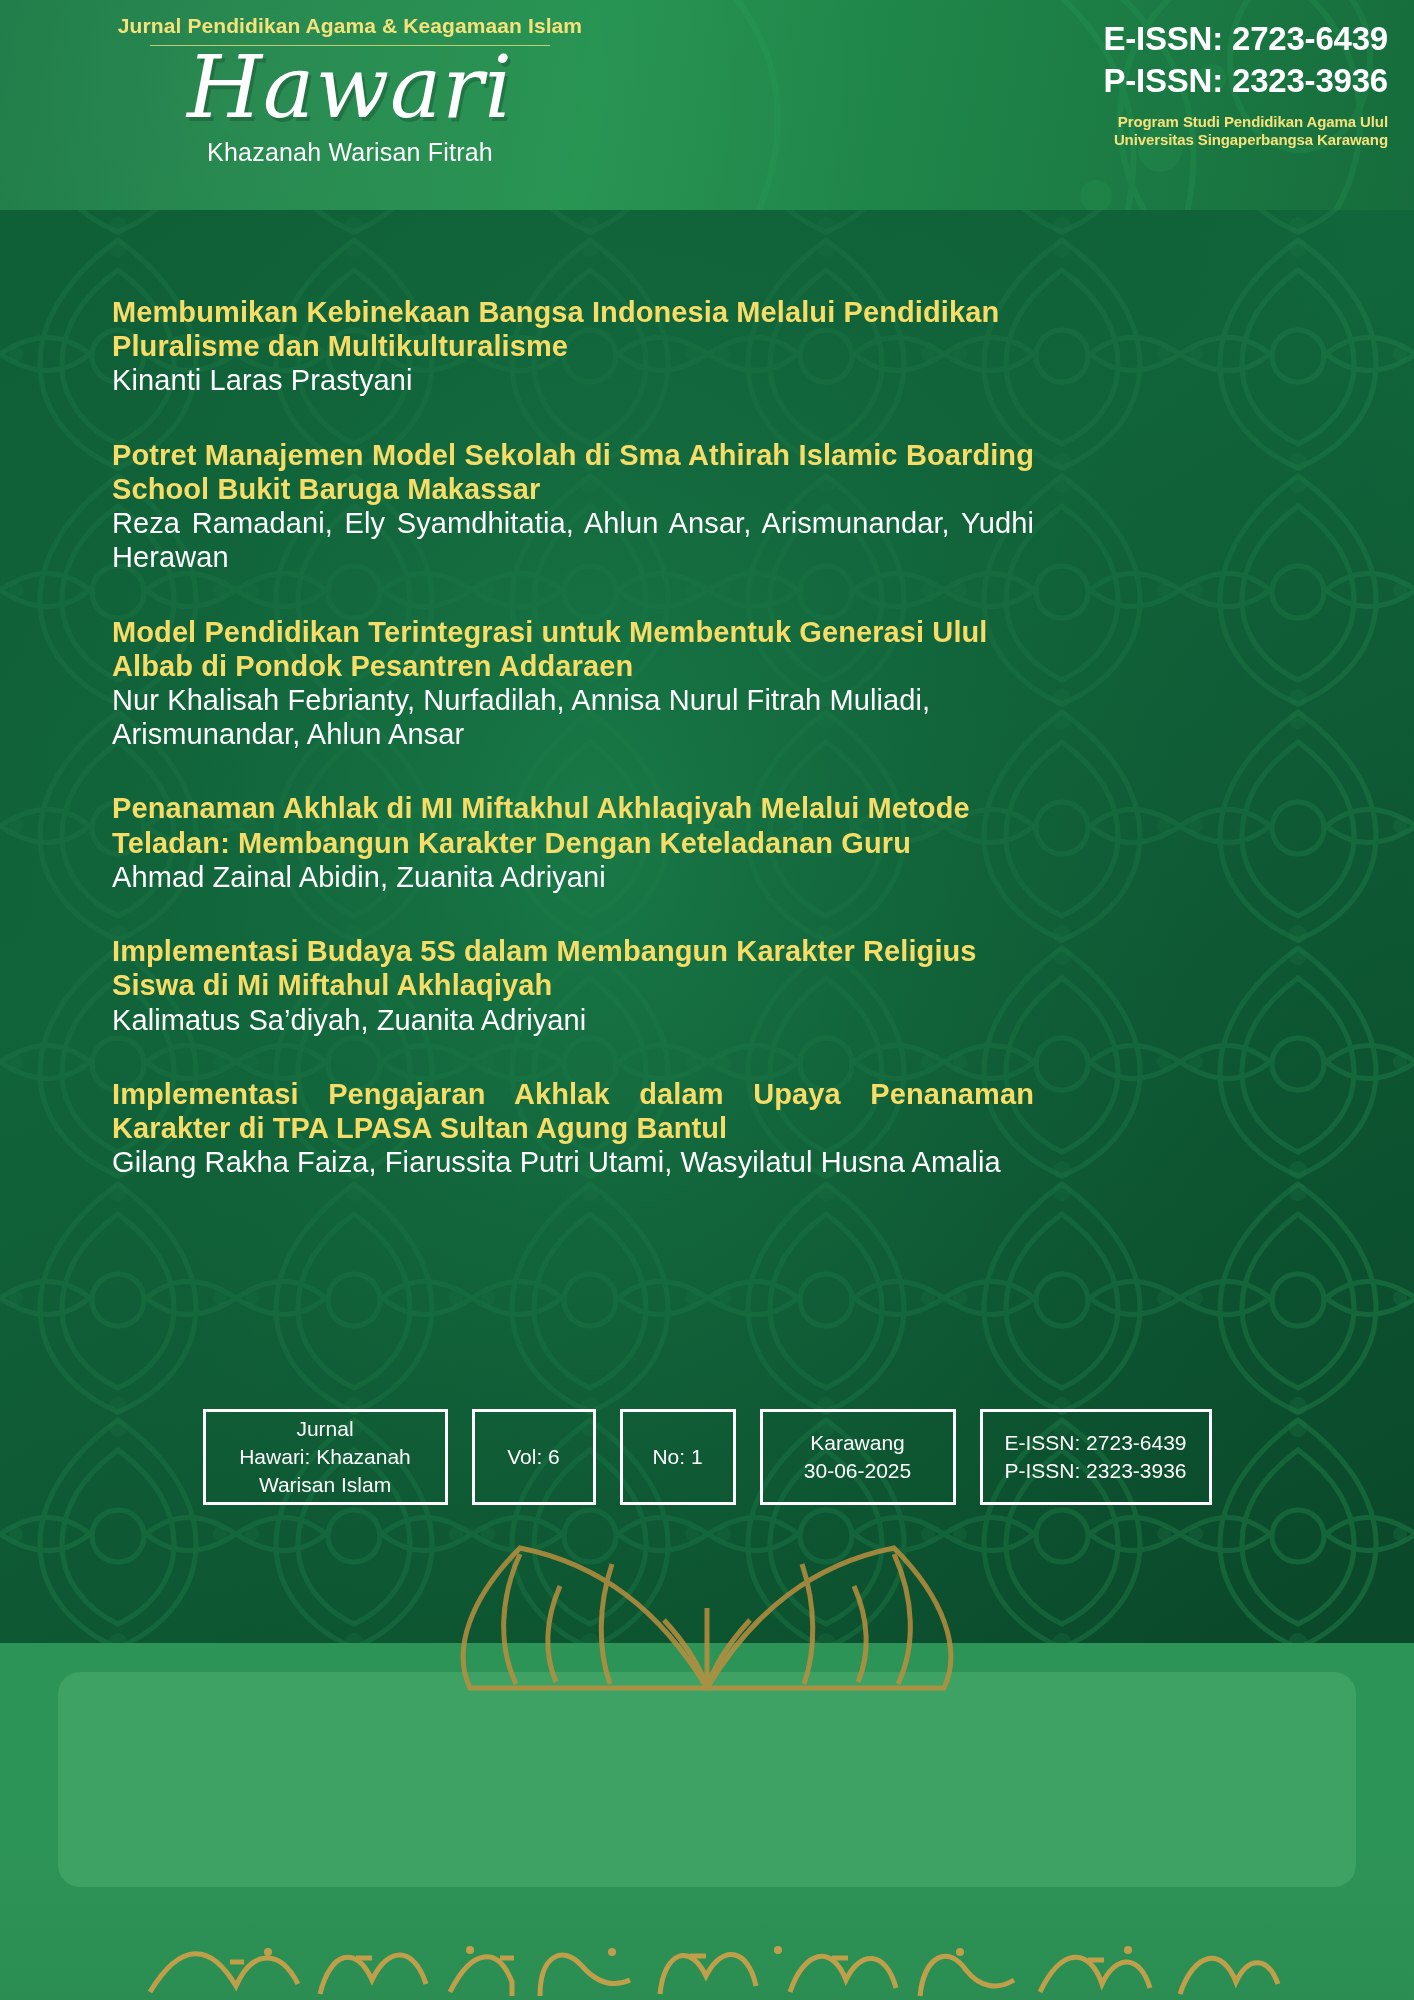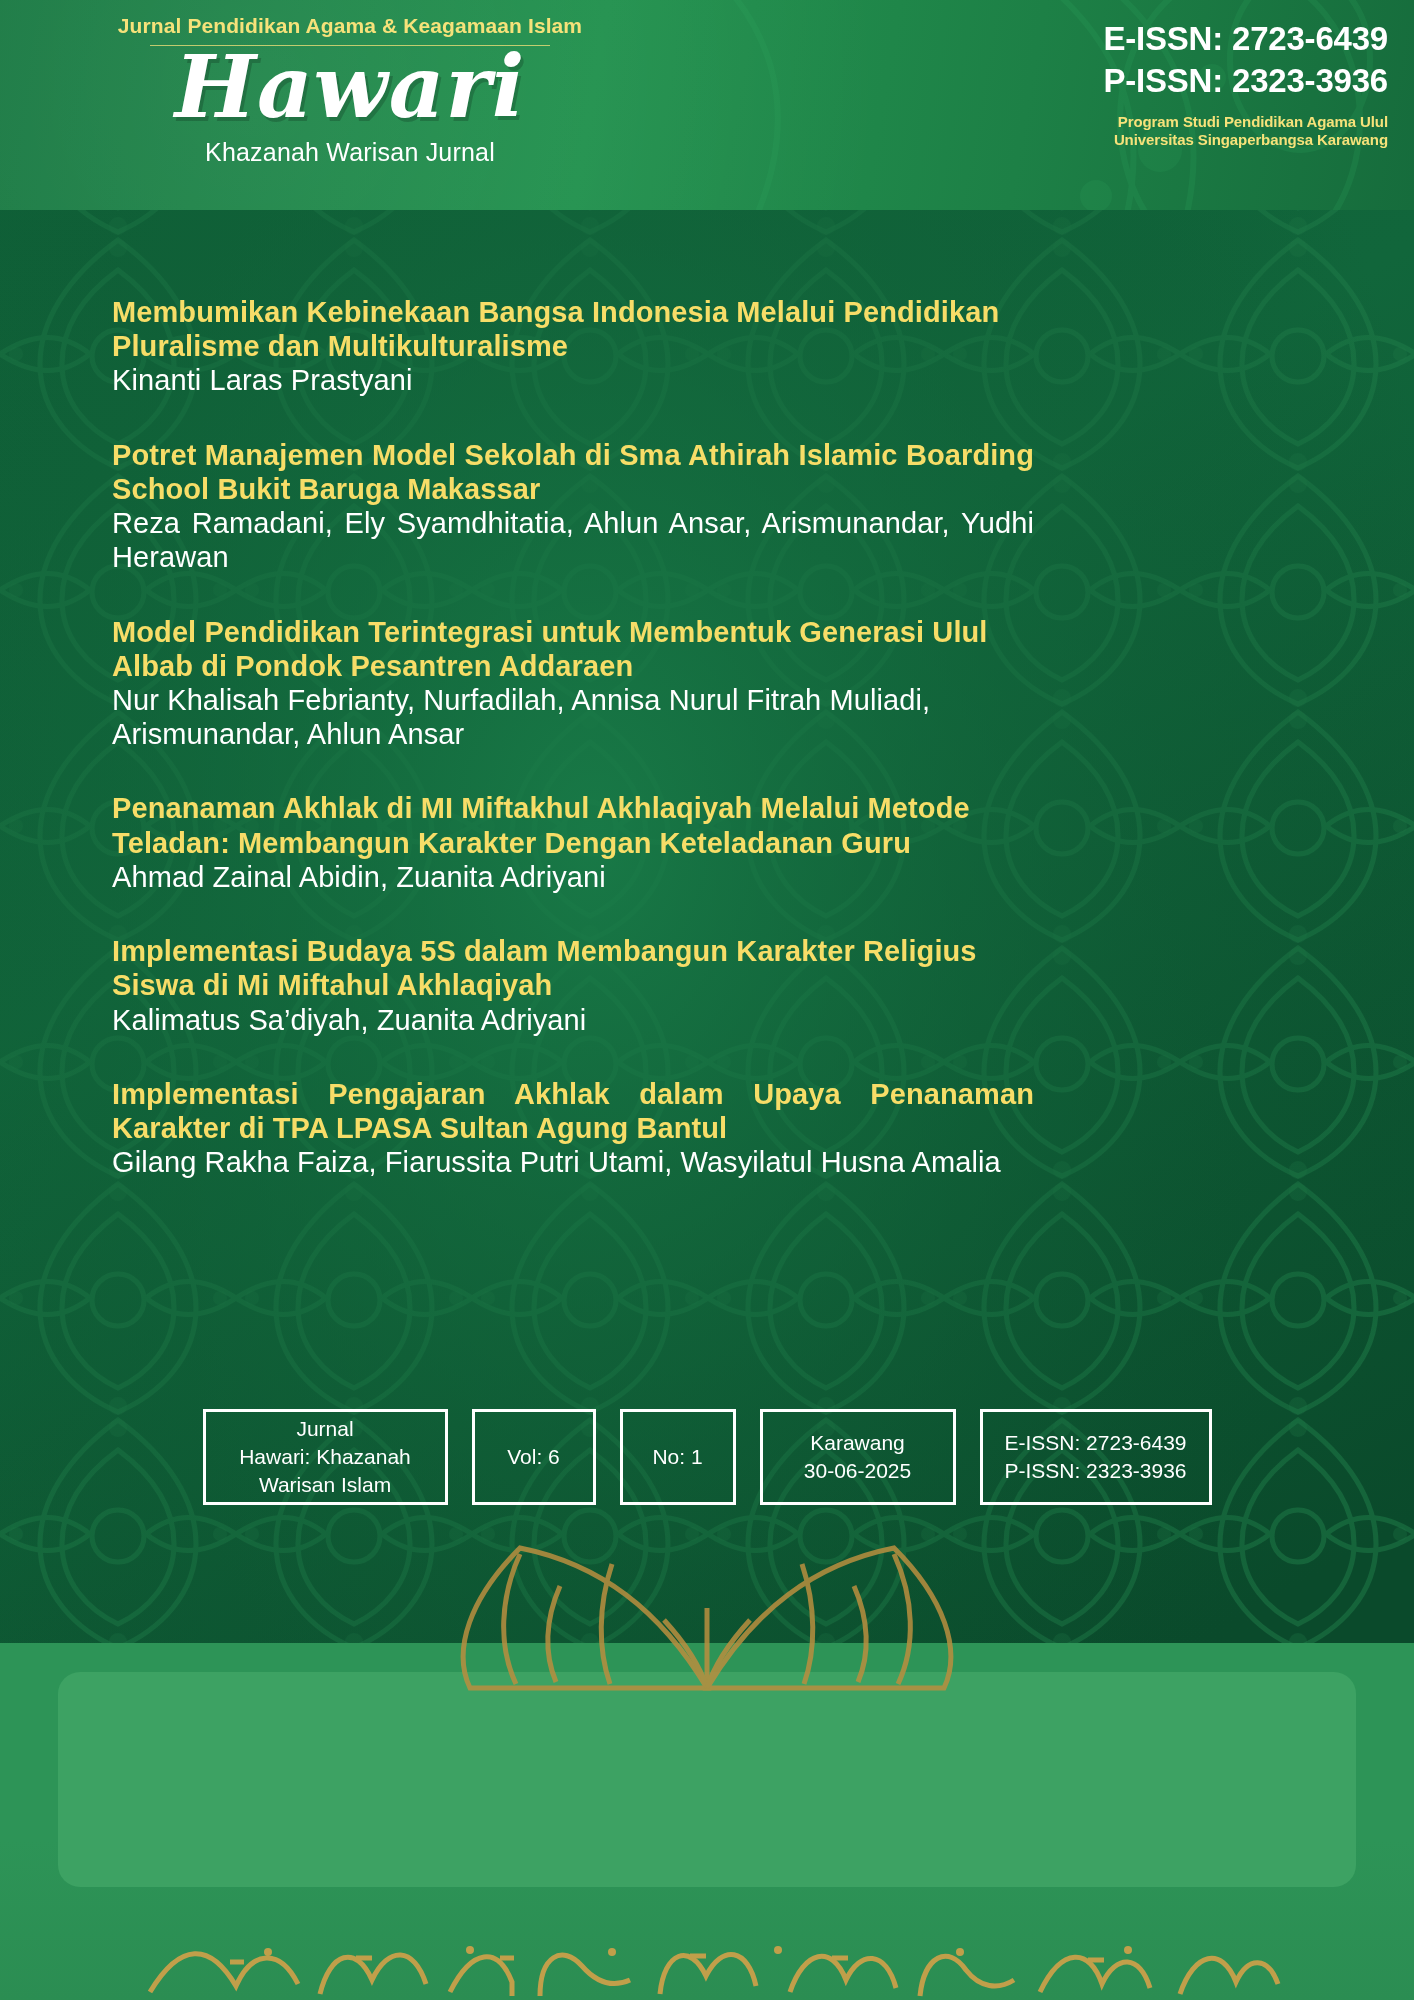--- a/index.html
+++ b/index.html
@@ -63,21 +63,21 @@
   .brand-rule {
     width: 400px;
     height: 1px;
     background: rgba(246,226,122,.75);
     margin: 8px auto 0;
   }
   .brand-title {
     color: #ffffff;
     font-family: "DejaVu Serif", "Liberation Serif", serif;
     font-size: 86px;
-    font-weight: 700;
+    font-weight: 400;
     font-style: italic;
     line-height: 1.0;
     margin-top: -2px;
     text-shadow: 3px 4px 0 rgba(0,0,0,.18);
     letter-spacing: 1px;
   }
   .brand-sub {
     color: #ffffff;
     font-size: 25px;
     font-weight: 400;
@@ -272,21 +272,21 @@
         <circle cx="1160" cy="150" r="22"></circle>
         <circle cx="1212" cy="78" r="14"></circle>
         <circle cx="1096" cy="196" r="16"></circle>
       </g>
     </svg>
 
     <div class="brand-block">
       <div class="brand-kicker">Jurnal Pendidikan Agama &amp; Keagamaan Islam</div>
       <div class="brand-rule"></div>
       <div class="brand-title">Hawari</div>
-      <div class="brand-sub">Khazanah Warisan Jurnal</div>
+      <div class="brand-sub">Khazanah Warisan Fitrah</div>
     </div>
 
     <div class="issn-block">
       <div class="issn-line">E-ISSN: 2723-6439</div>
       <div class="issn-line">P-ISSN: 2323-3936</div>
       <div class="org-block">
         <div class="org-line">Program Studi Pendidikan Agama Ulul</div>
         <div class="org-line">Universitas Singaperbangsa Karawang</div>
       </div>
     </div>

